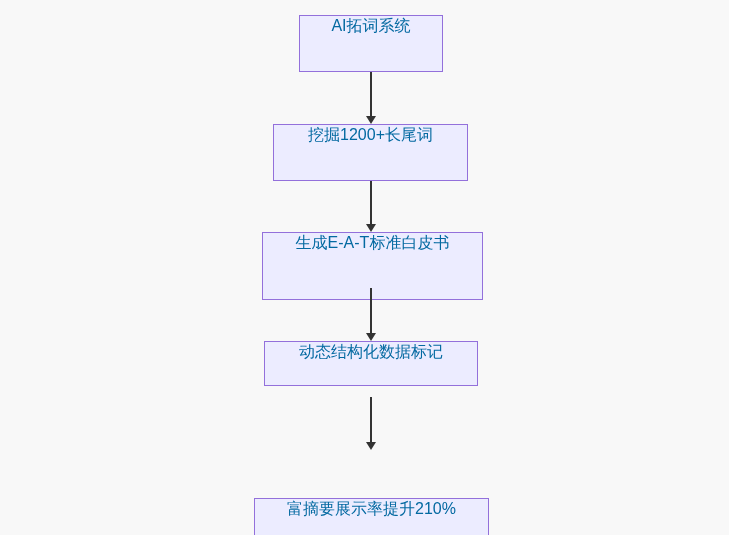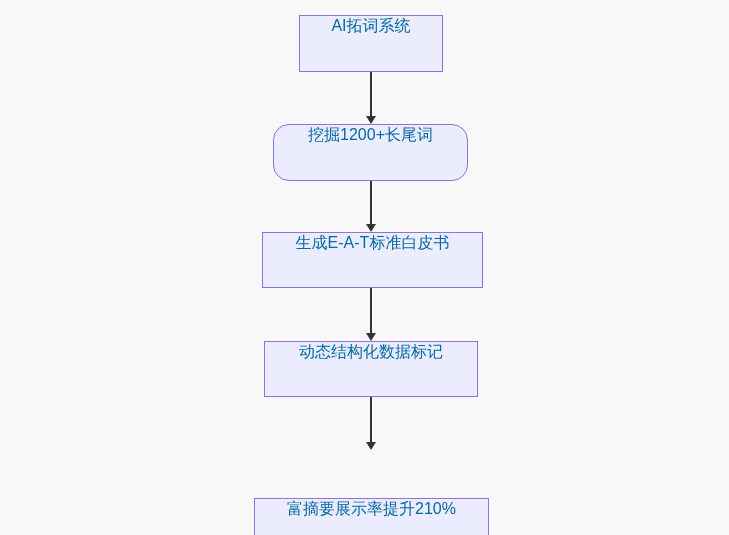--- a/index.html
+++ b/index.html
@@ -21,23 +21,23 @@
     border: 1px solid #9370db;
     color: #0369a1;
     font-size: 16px;
     display: flex;
     align-items: flex-start;
     justify-content: center;
     text-align: center;
     line-height: 1.2;
   }
   .node-1 { left: 299px; top: 15px;  width: 144px; height: 57px; }
-  .node-2 { left: 273px; top: 124px; width: 195px; height: 57px; border-radius: 16px; }
-  .node-3 { left: 262px; top: 232px; width: 221px; height: 56px; }
-  .node-4 { left: 264px; top: 341px; width: 214px; height: 56px; }
+  .node-2 { left: 273px; top: 124px; width: 195px; height: 57px; }
+  .node-3 { left: 262px; top: 232px; width: 221px; height: 68px; }
+  .node-4 { left: 264px; top: 341px; width: 214px; height: 45px; }
   .node-5 { left: 254px; top: 450px; width: 235px; height: 57px; margin-top: 48px; }
 
   .arrow {
     position: absolute;
     left: 366px;        
     width: 10px;
     display: flex;
     flex-direction: column;
     align-items: center;
   }

